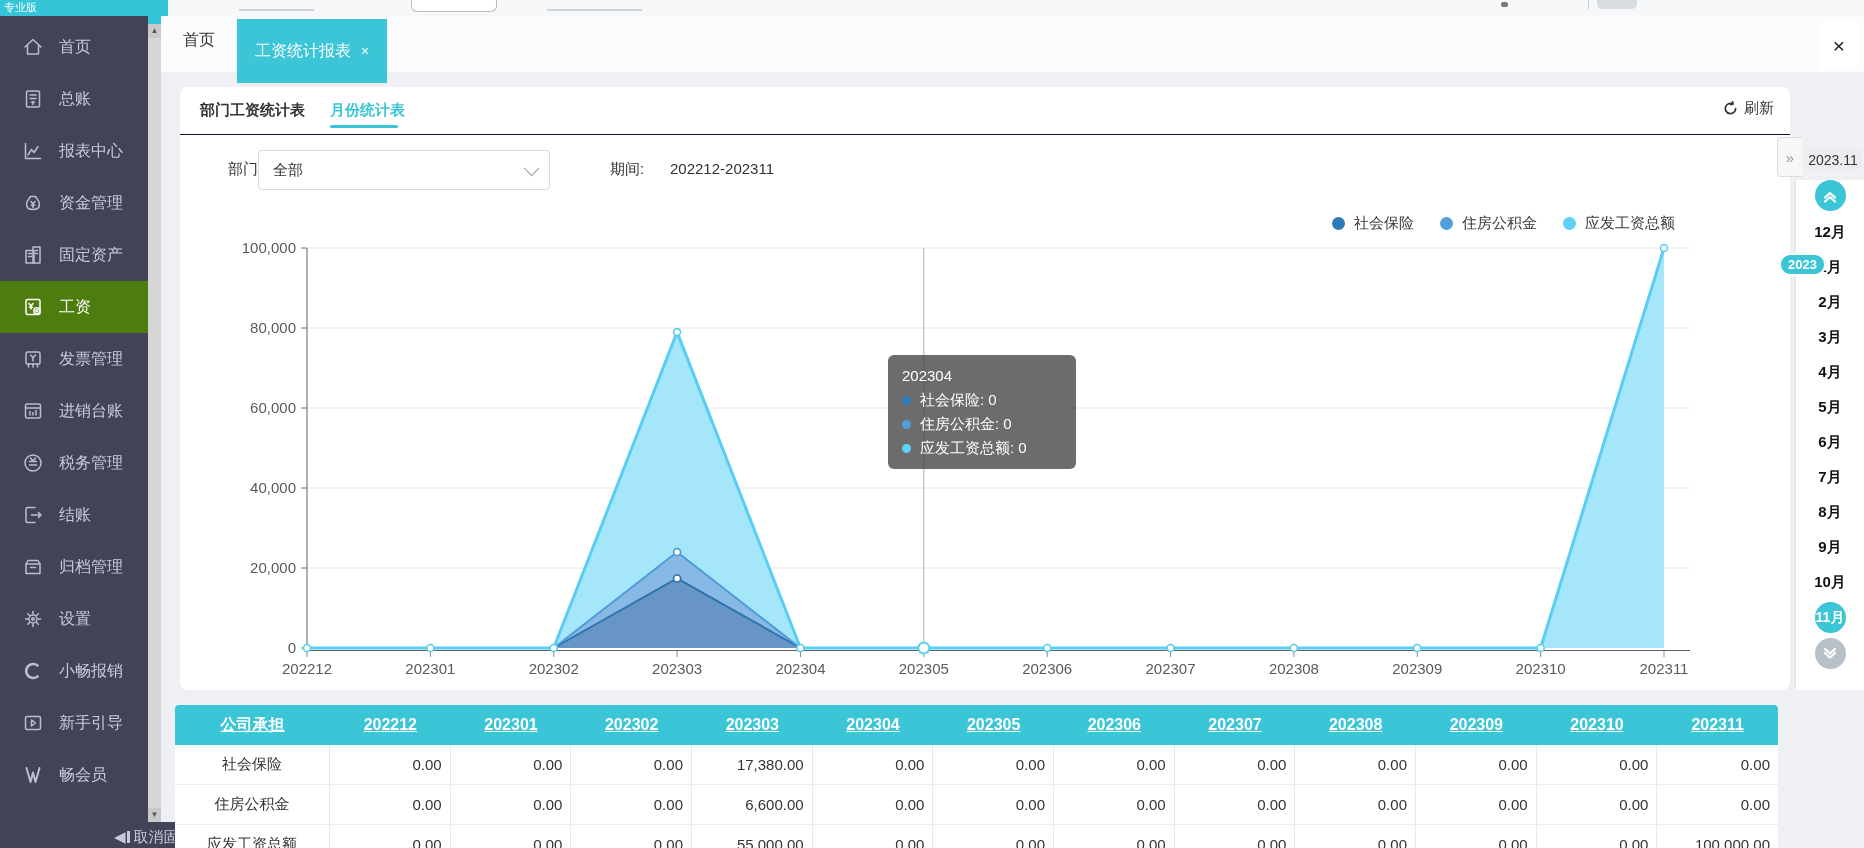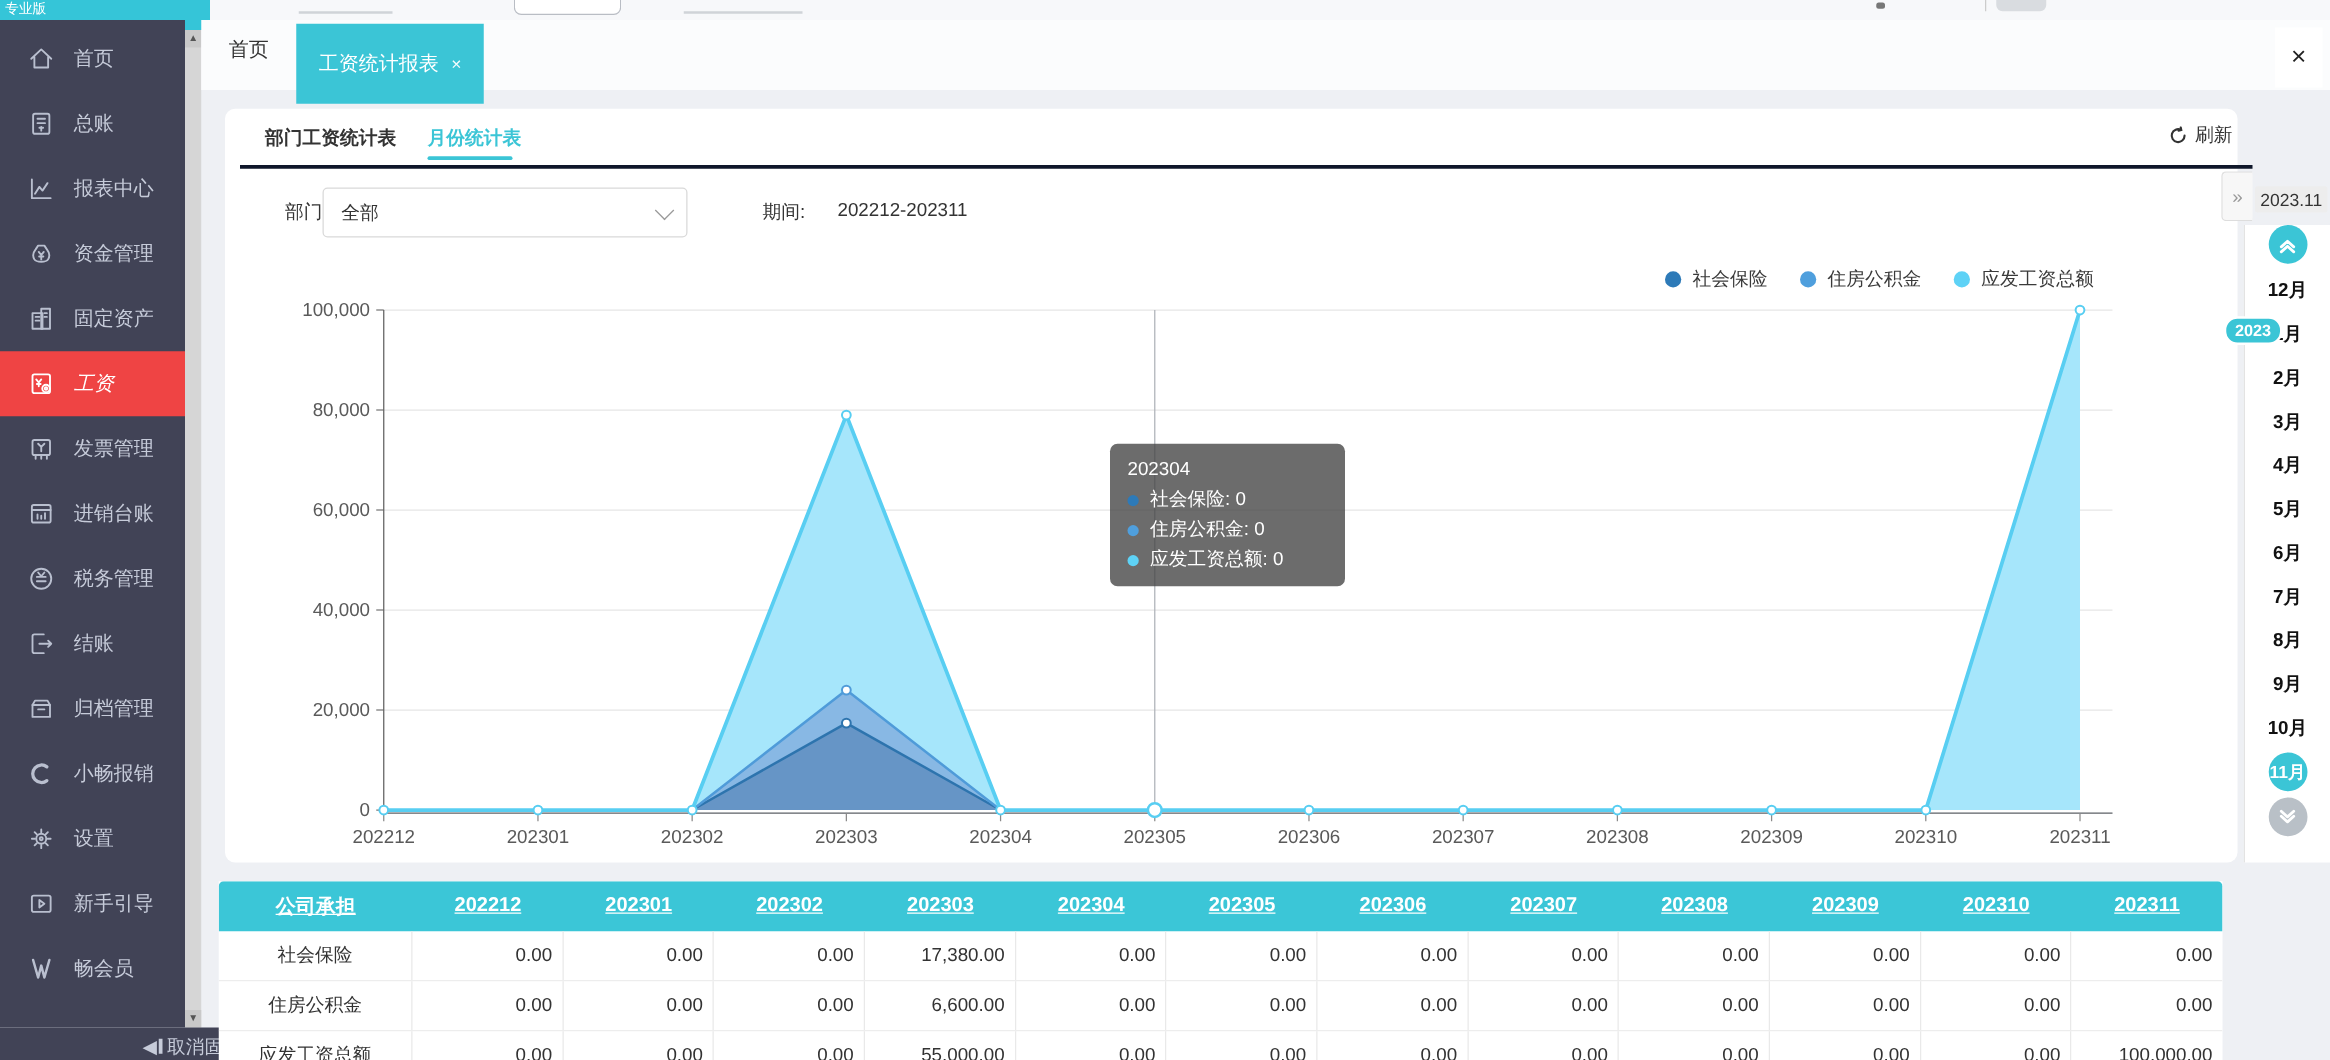--- a/index.html
+++ b/index.html
@@ -10,35 +10,35 @@
   #top-strip{left:0;top:0;width:1864px;height:16px;background:#f7f8fa;}
   .frag-line{height:2px;background:#d0d3d8;}
   .frag-btn{height:11px;background:#fff;border:1.5px solid #b9bdc4;border-top:none;border-radius:0 0 6px 6px;}
   .frag-pill{height:9px;background:#d9dce0;border-radius:0 0 5px 5px;}
   #brand-strip{left:0;top:0;width:168px;height:16px;background:#35c5d8;color:#fff;font-size:11px;line-height:14px;padding-left:4px;box-sizing:border-box;overflow:hidden;}
   #brand-tab{left:140px;top:0;width:28px;height:24px;background:#35c5d8;}
   
   #sidebar{left:0;top:16px;width:148px;height:806px;background:#414356;}
   .side-item{display:flex;align-items:center;height:52px;padding-left:22px;color:#c6cbd9;font-size:16px;cursor:pointer;}
   .side-item .icn{width:22px;height:22px;margin-right:15px;flex:none;color:#b9bfcf;}
-  .side-item.active{background:#ef4444;color:#fff;font-style:italic;}
+  .side-item.active{background:#4d7c0f;color:#fff;}
   .side-item.active .icn{color:#fff;}
   .icn svg{width:22px;height:22px;display:block;stroke:currentColor;fill:none;stroke-width:1.5;stroke-linecap:round;stroke-linejoin:round;}
   #side-scrollbar{left:148px;top:24px;width:13px;height:798px;background:#d6d6d6;}
   .sb-arrow{position:absolute;left:0;width:13px;height:14px;color:#555;font-size:8px;line-height:14px;text-align:center;background:#c9c9c9;}
   #bottom-bar{left:0;top:822px;width:212px;height:26px;background:#414356;color:#c6cbd9;font-size:15px;display:flex;align-items:flex-start;padding-top:6px;box-sizing:border-box;}
   
   #tab-row{left:161px;top:16px;width:1703px;height:56px;background:#fbfcfd;}
   #tab-home{position:absolute;left:22px;top:14px;font-size:16px;color:#333;cursor:pointer;}
   #tab-active{position:absolute;left:76px;top:3px;height:64px;background:#3bc5d6;color:#fff;display:flex;align-items:center;padding:0 18px;font-size:16px;cursor:pointer;}
   #tab-active .x{margin-left:10px;font-size:14px;opacity:.95;cursor:pointer;}
   #page-close{position:absolute;right:6px;top:6px;width:38px;height:48px;background:#fff;color:#222;font-size:21px;display:flex;align-items:center;justify-content:center;cursor:pointer;}
   
   #card{left:180px;top:87px;width:1610px;height:603px;background:#fff;border-radius:8px;}
-  #card-head{position:absolute;left:12px;top:0;width:100%;height:48px;border-bottom:3px solid #0f172a;box-sizing:border-box;font-family:Liberation Mono, monospace;}
+  #card-head{position:absolute;left:0;top:0;width:100%;height:48px;border-bottom:1px solid #0f172a;box-sizing:border-box;font-family:Liberation Mono, monospace;}
   .subtab{position:absolute;top:14px;font-size:15px;font-weight:bold;cursor:pointer;}
   #subtab-0{left:20px;color:#333;}
   #subtab-1{left:150px;color:#3bc5d6;}
   #subtab-underline{position:absolute;left:150px;top:38px;width:68px;height:3px;background:#3bc5d6;border-radius:2px;}
   #refresh-btn{position:absolute;right:16px;top:12px;font-size:15px;color:#333;display:flex;align-items:center;gap:6px;cursor:pointer;}
   #refresh-btn svg{width:15px;height:15px;stroke:#333;fill:none;stroke-width:1.8;stroke-linecap:round;}
   
   .flt-label{position:absolute;top:73px;font-size:15px;color:#333;margin-left:14px;}
   #dept-select{position:absolute;left:78px;top:63px;width:292px;height:40px;border:1px solid #d9d9d9;border-radius:4px;background:#fff;box-sizing:border-box;display:flex;align-items:center;padding:0 14px;font-size:15px;color:#333;cursor:pointer;}
   #dept-select .chev{margin-left:auto;width:10px;height:10px;border-right:1.6px solid #999;border-bottom:1.6px solid #999;transform:rotate(45deg) translateY(-3px);}
@@ -191,34 +191,34 @@
             <svg viewBox="0 0 22 22">
               <path d="M4 8 L6 4.5 H16 L18 8 V17.5 H4 Z"></path>
               <path d="M4 8 H18 M8.5 11.5 H13.5"></path>
             </svg>
           </span>
           <span>归档管理</span>
         </div>
         <div class="side-item">
           <span class="icn">
             <svg viewBox="0 0 22 22">
-              <path d="M15.5 5.5 A7 7 0 1 0 15.5 16.5" stroke-width="2.6"></path>
-            </svg>
-          </span>
-          <span>小畅报销</span>
-        </div>
-        <div class="side-item">
-          <span class="icn">
-            <svg viewBox="0 0 22 22">
               <circle cx="11" cy="11" r="4"></circle>
               <circle cx="11" cy="11" r="1.2"></circle>
               <path d="M11 3.5 V6 M11 16 V18.5 M3.5 11 H6 M16 11 H18.5 M5.7 5.7 L7.5 7.5 M14.5 14.5 L16.3 16.3 M16.3 5.7 L14.5 7.5 M7.5 14.5 L5.7 16.3"></path>
             </svg>
           </span>
           <span>设置</span>
+        </div>
+        <div class="side-item">
+          <span class="icn">
+            <svg viewBox="0 0 22 22">
+              <path d="M15.5 5.5 A7 7 0 1 0 15.5 16.5" stroke-width="2.6"></path>
+            </svg>
+          </span>
+          <span>小畅报销</span>
         </div>
         <div class="side-item">
           <span class="icn">
             <svg viewBox="0 0 22 22">
               <rect x="3.5" y="4.5" width="15" height="13" rx="1.5"></rect>
               <path d="M9.5 8 L13.5 11 L9.5 14 Z"></path>
             </svg>
           </span>
           <span>新手引导</span>
         </div>

